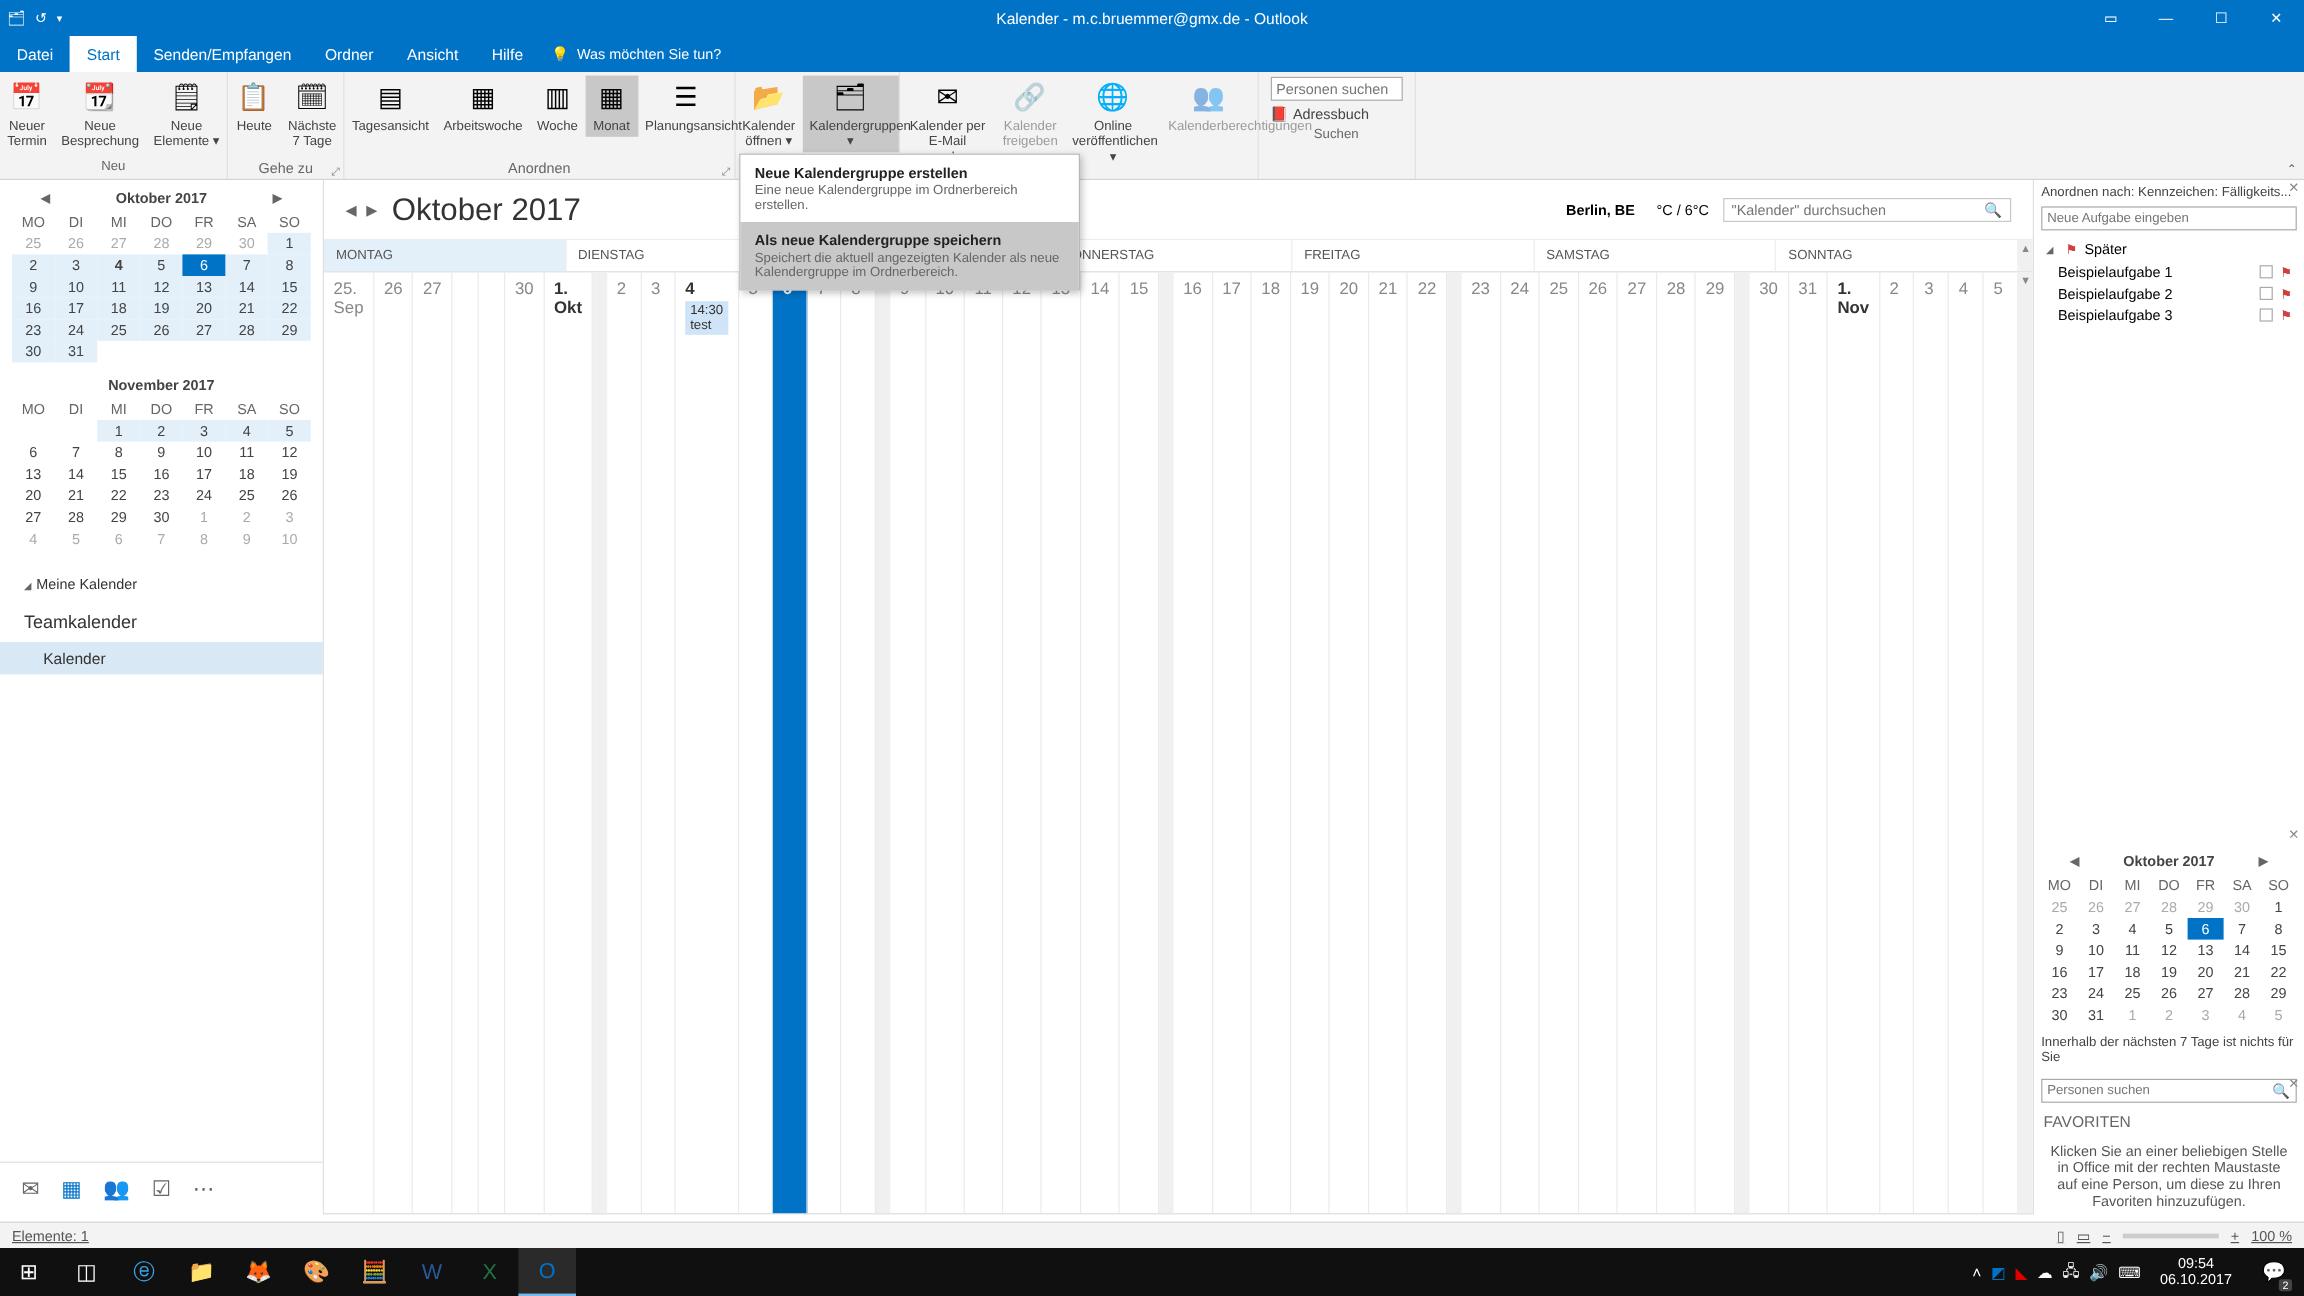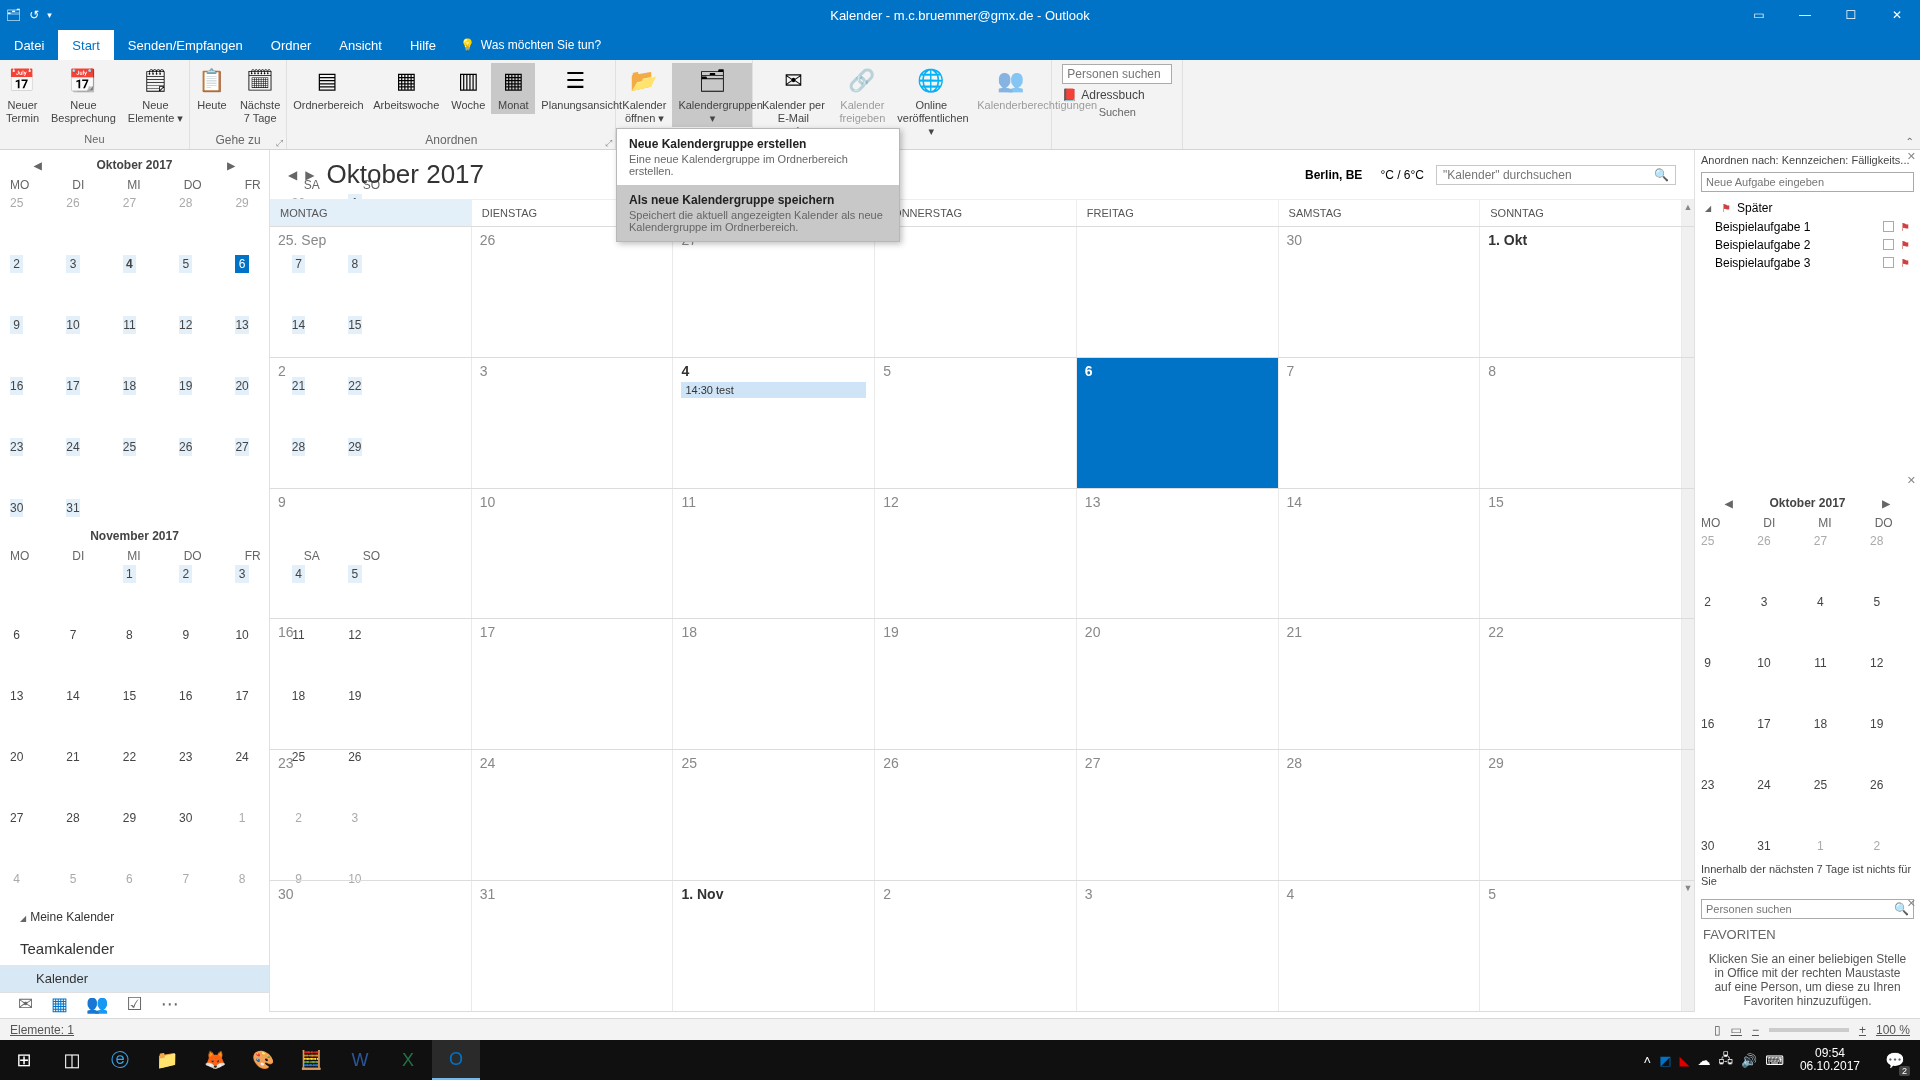--- a/index.html
+++ b/index.html
@@ -27,21 +27,21 @@
 .ribbon-search-input{border:1px solid #ababab;padding:2px 4px;font-size:12px;width:110px;}
 .ribbon-ab{font-size:12px;color:#444;display:flex;align-items:center;gap:4px;}
 .ribbon-collapse{position:absolute;right:6px;bottom:2px;font-size:10px;color:#666;cursor:pointer;}
 .content{display:flex;height:calc(100% - 150px - 28px - 40px);}
 .left-pane{width:270px;border-right:1px solid #e0e0e0;background:#fff;display:flex;flex-direction:column;}
 .mini-cal{padding:4px 10px;}
 .mini-cal-header{display:flex;justify-content:center;align-items:center;gap:8px;font-weight:bold;color:#444;padding:4px 0;position:relative;}
 .mini-cal-header .nav{position:absolute;font-size:10px;color:#666;cursor:pointer;}
 .mini-cal-header .nav.left{left:24px;}
 .mini-cal-header .nav.right{right:24px;}
-.mini-cal-grid{display:grid;grid-template-columns:repeat(7,1fr);text-align:center;font-size:11px;color:#444;gap:43px;}
+.mini-cal-grid{display:grid;grid-template-columns:repeat(7,1fr);text-align:center;font-size:11px;color:#444;}
 .mini-cal-grid .dh{font-weight:normal;color:#666;padding:2px 0;}
 .mini-cal-grid .d{padding:2px 0;cursor:pointer;}
 .mini-cal-grid .d.other{color:#aaa;}
 .mini-cal-grid .d.shade{background:#e3eff9;}
 .mini-cal-grid .d.today{background:#0173c7;color:#fff;}
 .mini-cal-grid .d.bold{font-weight:bold;}
 .left-sections{margin-top:8px;}
 .left-section-h{padding:8px 20px;font-size:15px;color:#333;cursor:pointer;}
 .left-section-h.sub{font-size:14px;}
 .tri::before{content:"◢";font-size:8px;margin-right:4px;color:#666;display:inline-block;transform:rotate(0deg);}
@@ -54,21 +54,21 @@
 .main-nav-arrows{display:flex;gap:8px;font-size:14px;color:#666;}
 .main-title{font-size:26px;color:#333;}
 .weather{margin-left:auto;font-size:13px;color:#000000;display:flex;gap:18px;}
 .weather .city{font-weight:600;}
 .main-search{display:flex;align-items:center;border:1px solid #c8c8c8;padding:2px 6px;width:240px;justify-content:space-between;}
 .main-search input{border:none;outline:none;font-size:12px;width:200px;}
 .cal-grid{flex:1;display:flex;flex-direction:column;position:relative;}
 .cal-dayheaders{display:grid;grid-template-columns:repeat(7,1fr) 12px;border-bottom:1px solid #dcdcdc;}
 .cal-dayheaders .dh{padding:7px 10px;font-size:11px;color:#555;border-right:1px solid #eee;}
 .cal-dayheaders .dh:nth-child(1){background:#e3eff9;}
-.cal-weeks{flex:1;display:flex;flex-direction:column;}
+.cal-weeks{flex:1;display:flex;flex-direction:row;}
 .cal-week{flex:1;display:grid;grid-template-columns:repeat(7,1fr) 12px;border-bottom:1px solid #dcdcdc;}
 .cell{border-right:1px solid #eaeaea;padding:5px 8px;position:relative;}
 .cell .dnum{font-size:14px;color:#888;}
 .cell .dnum.bold{font-weight:bold;color:#333;}
 .cell.today{background:#0173c7;}
 .cell.today .dnum{color:#fff;font-weight:bold;}
 .event{background:#cfe5f7;font-size:11px;color:#333;padding:2px 4px;margin-top:3px;}
 .scroll-col{background:#f0f0f0;}
 .scroll-arrow{text-align:center;color:#888;font-size:9px;padding:2px 0;}
 .right-pane{width:226px;border-left:1px solid #e0e0e0;display:flex;flex-direction:column;}
@@ -165,21 +165,21 @@
           <div class="ribbon-item-label" style="white-space:pre-line">Nächste
 7 Tage</div>
         </div>
     </div>
     <div class="ribbon-group-label"><span>Gehe zu</span><span class="expand">⤢</span></div>
   </div>
   <div class="ribbon-group">
     <div class="ribbon-group-items">
       <div class="ribbon-item">
           <div class="ribbon-icon">▤</div>
-          <div class="ribbon-item-label">Ordnerbereich</div>
+          <div class="ribbon-item-label">Tagesansicht</div>
         </div>
       <div class="ribbon-item">
           <div class="ribbon-icon">▦</div>
           <div class="ribbon-item-label">Arbeitswoche</div>
         </div>
       <div class="ribbon-item">
           <div class="ribbon-icon">▥</div>
           <div class="ribbon-item-label">Woche</div>
         </div>
       <div class="ribbon-item active">

